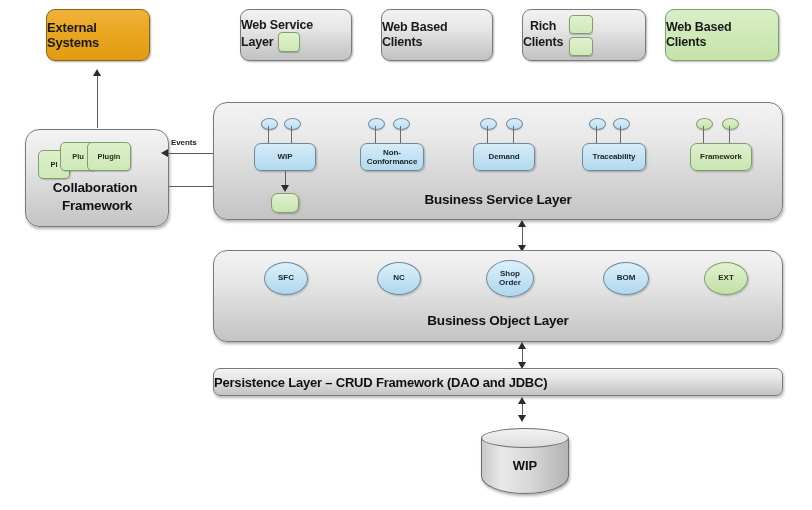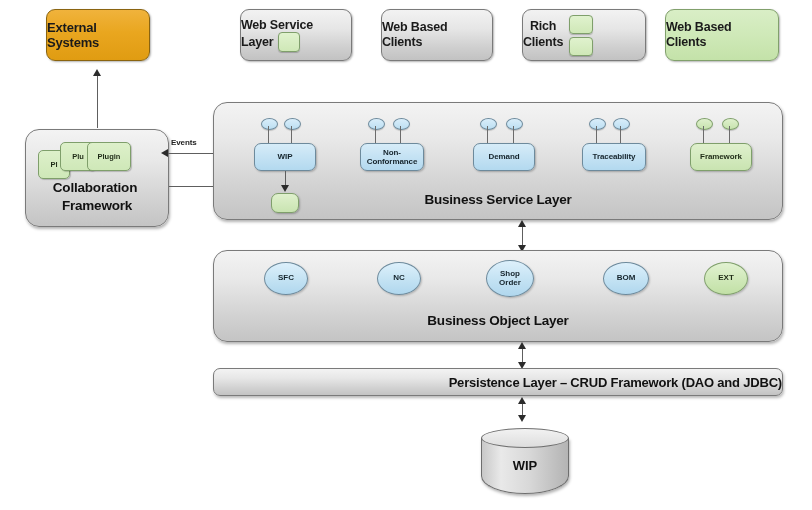--- a/index.html
+++ b/index.html
@@ -162,30 +162,29 @@
     background: linear-gradient(180deg, #e2f2d2 0%, #cfe8b8 55%, #c2e0a6 100%);
     color: #1f2b17;
   }
 
   
   .bar {
     position: absolute;
     box-sizing: border-box;
     display: flex;
     align-items: center;
-    justify-content: flex-end;
+    justify-content: flex-start;
     border-radius: 7px;
     border: 1px solid #7a7a7a;
     background: linear-gradient(180deg, #f3f3f3 0%, #e7e7e7 35%, #d0d0d0 75%, #c3c3c3 100%);
     box-shadow: 1px 2px 3px rgba(0,0,0,0.28);
     font-weight: bold;
     font-size: 13px;
     color: #111;
     letter-spacing: -0.2px;
-    padding-left: 17px;
   }
 
   
   .cyl { position: absolute; }
   .cyl .body {
     position: absolute;
     left: 0; top: 10px;
     width: 100%; height: 56px;
     box-sizing: border-box;
     border-left: 1px solid #6e6e6e;

